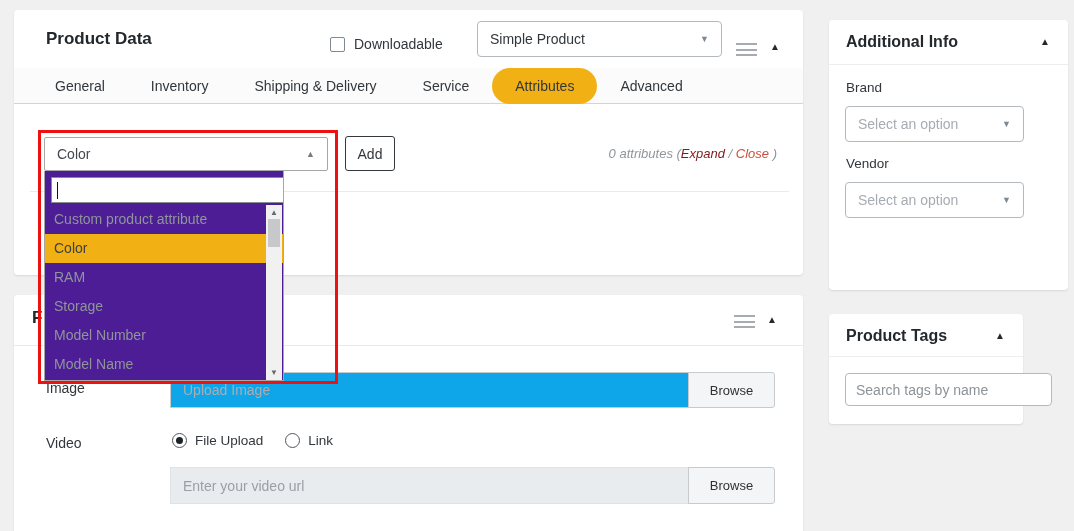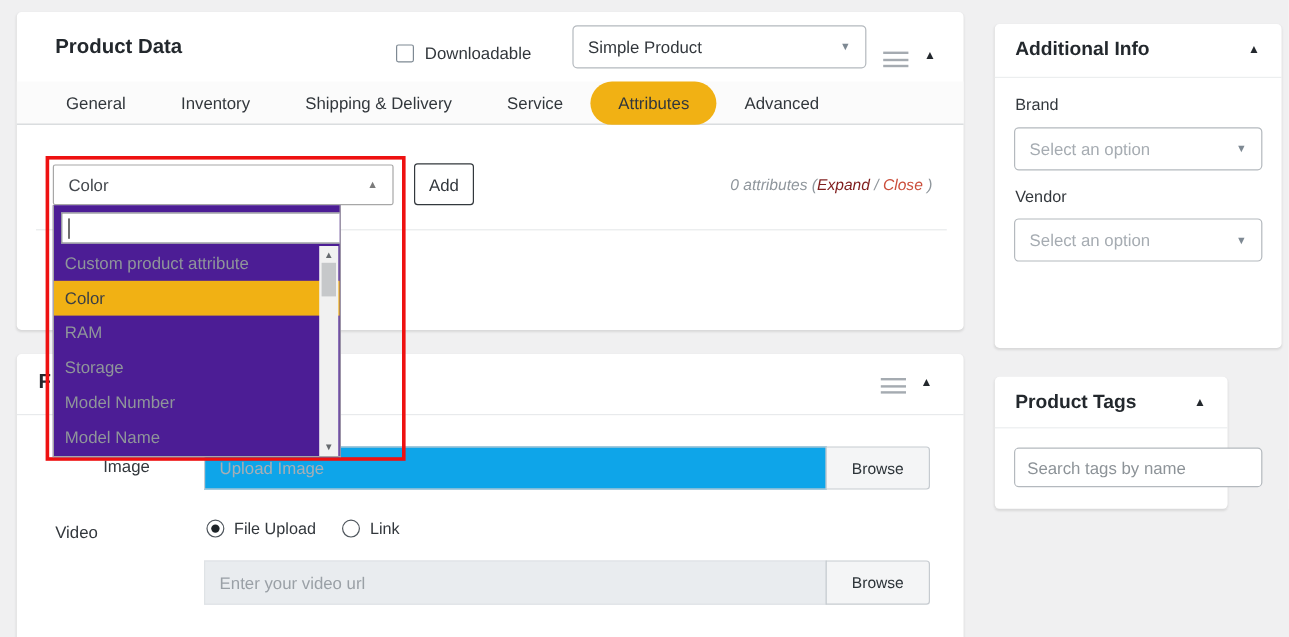--- a/index.html
+++ b/index.html
@@ -49,21 +49,21 @@
   .video-input { background:#e9ecef; border:1px solid #dfe3e6; color:#9aa0a6; }
   .video-input::placeholder { color:#9aa0a6; }
 
   
   #card-additional { left:829px; top:20px; width:239px; height:270px; }
   #card-tags { left:829px; top:314px; width:194px; height:110px; }
   .side-title { position:absolute; left:17px; top:13px; font-size:16px; font-weight:bold; color:#23282d; }
   .side-arrow { position:absolute; right:18px; top:16px; font-size:10px; color:#23282d; }
   .side-divider { position:absolute; left:0; right:0; border-top:1px solid #eceeef; }
   .side-label { position:absolute; left:17px; font-size:13.5px; color:#32373c; }
-  .side-select { position:absolute; left:16px; width:207px; height:36px; border:1px solid #b4b9be; border-radius:4px; background:#fff; display:flex; align-items:center; padding:0 12px; font-size:14px; color:#a6acb2; }
+  .side-select { position:absolute; left:16px; width:179px; height:36px; border:1px solid #b4b9be; border-radius:4px; background:#fff; display:flex; align-items:center; padding:0 12px; font-size:14px; color:#a6acb2; }
   .side-select .caret { margin-left:auto; font-size:9px; color:#7e8993; }
   .save-btn { position:absolute; left:16px; top:214px; width:114px; height:34px; background:#26292d; color:#fff; font-size:14px; font-weight:bold; border-radius:3px; display:flex; align-items:center; justify-content:center; }
   .tags-input { position:absolute; left:16px; top:59px; width:207px; height:33px; border:1px solid #b4b9be; border-radius:4px; padding:0 10px; font-size:14px; font-family:"Liberation Sans",sans-serif; color:#32373c; }
   .tags-input::placeholder { color:#8d9398; opacity:1; }
 
   
   #red-box { position:absolute; left:38px; top:130px; width:300px; height:254px; border:3px solid #ee1111; z-index:30; }
   #attr-select-closed { position:absolute; left:44px; top:137px; width:284px; height:34px; background:#fff; border:1px solid #a7a7a7; border-radius:2px; display:flex; align-items:center; padding:0 12px; font-size:14px; color:#44484d; z-index:31; }
   #attr-select-closed .caret { margin-left:auto; font-size:9px; color:#7b7b7b; }
   #attr-panel { position:absolute; left:44px; top:171px; width:240px; height:210px; background:#4c1d95; border:1px solid #a7a7a7; border-top:none; z-index:31; overflow:hidden; }
@@ -125,21 +125,21 @@
 <div class="card" id="card-media">
   <div class="media-heading">F</div>
   <div class="burger" id="md-burger">
       <span></span>
       <span></span>
       <span></span>
     </div>
   <div class="collapse-arrow" id="md-arrow">▲</div>
   <div class="media-divider"></div>
 
-  <div class="field-label" style="top:85px;margin-left:40px;">Image</div>
+  <div class="field-label" style="top:85px;">Image</div>
   <input class="input-group-input" style="top: 77px;" placeholder="Upload Image">
   <div class="browse-btn" style="top:77px;">Browse</div>
 
   <div class="field-label" style="top:140px;">Video</div>
   <div class="radio-row">
     <span class="radio checked"></span>
     <span class="radio-label">File Upload</span>
     <span class="radio"></span>
     <span class="radio-label">Link</span>
   </div>

